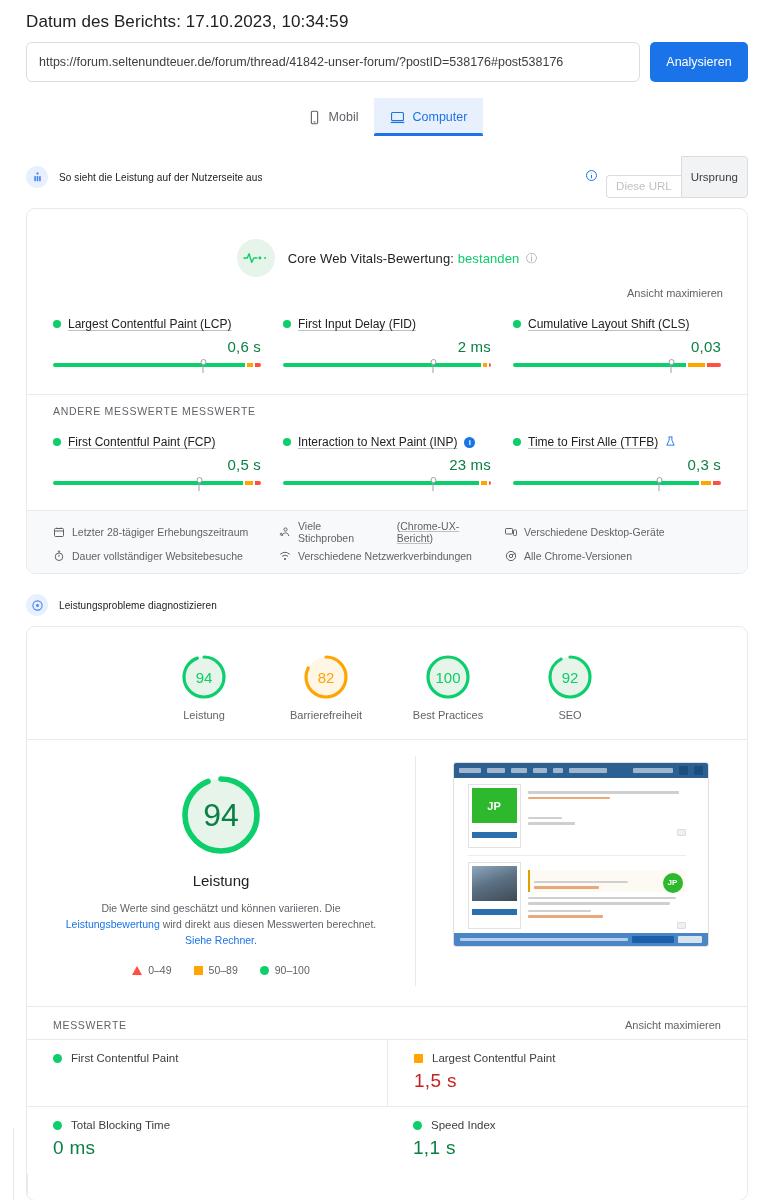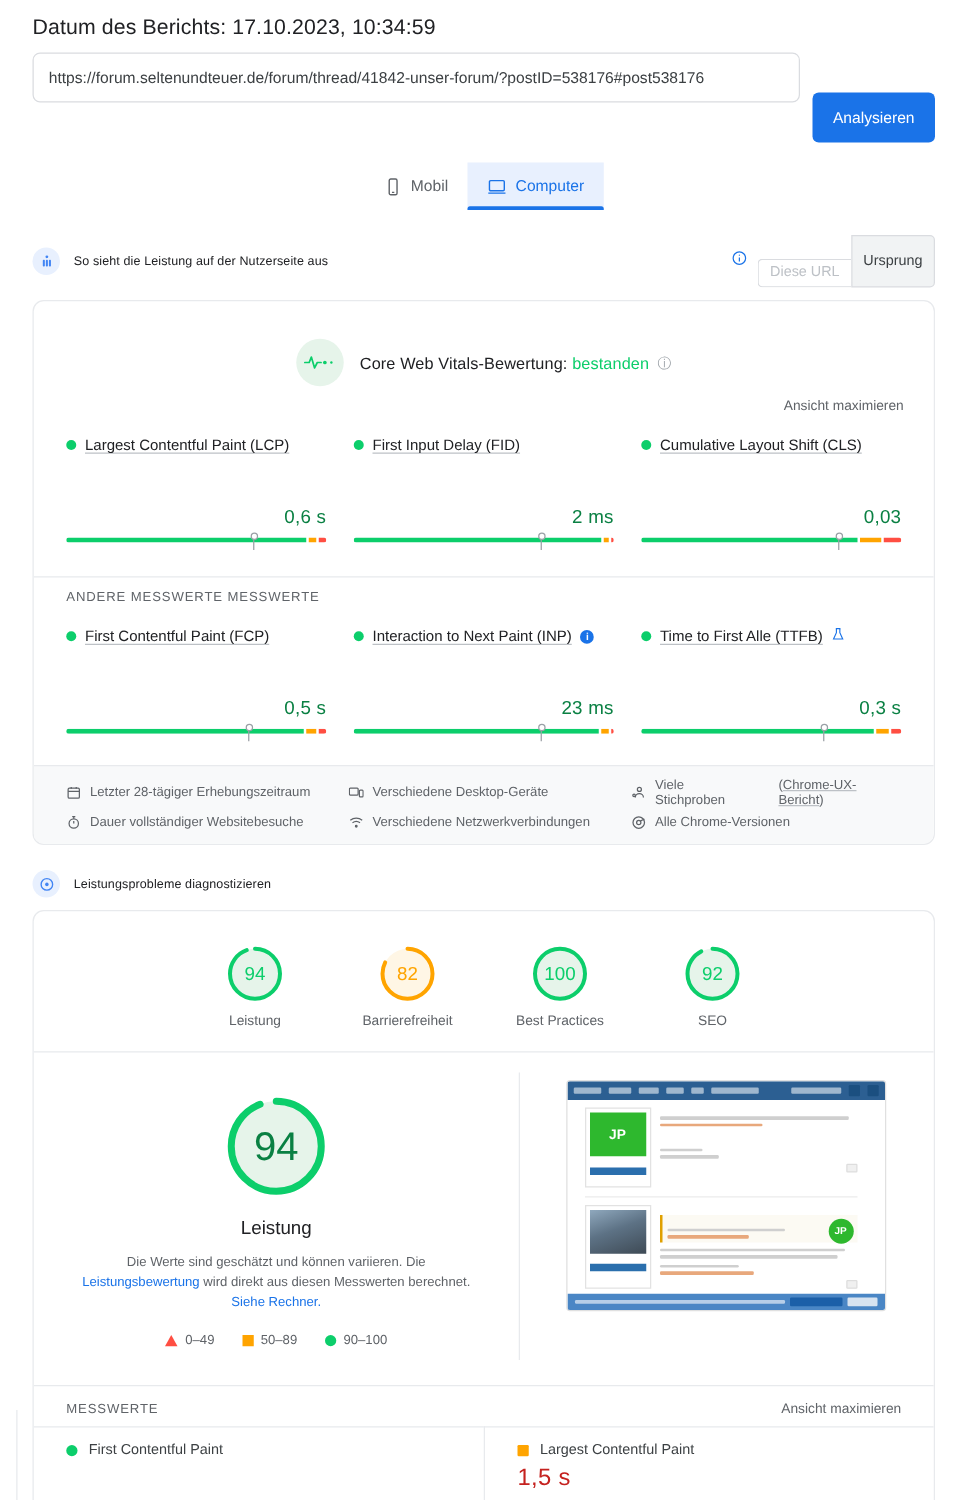--- a/index.html
+++ b/index.html
@@ -47,21 +47,20 @@
     flex: 0 0 auto;
     width: 98px;
     height: 40px;
     border: none;
     border-radius: 5px;
     background: #1a73e8;
     color: #fff;
     font-size: 12.5px;
     font-family: inherit;
     cursor: pointer;
-    margin-top: 32px;
   }
 
   
   .device-tabs {
     display: flex;
     justify-content: center;
     align-items: flex-end;
     margin-top: 16px;
     height: 38px;
   }
@@ -209,21 +208,21 @@
     font-size: 8px; line-height: 11px; text-align: center;
     display: inline-block; font-weight: bold;
   }
   .badge-flask { color: #1a73e8; font-size: 11px; }
   .metric-value {
     text-align: right;
     font-size: 15px;
     padding: 7px 0 4px 0;
     letter-spacing: .2px;
   }
-  .v-green  { color: #0a8043; margin-top: 35px; }
+  .v-green  { color: #0a8043; }
   .v-red    { color: #c5221f; }
 
   .bar-wrap { position: relative; height: 13px; }
   .bar {
     display: flex;
     gap: 2px;
     height: 4px;
     border-radius: 2px;
     overflow: hidden;
     margin-top: 4px;
@@ -654,35 +653,35 @@
               <line x1="3" y1="10" x2="21" y2="10"></line>
               <line x1="8" y1="3" x2="8" y2="6"></line>
               <line x1="16" y1="3" x2="16" y2="6"></line>
             </svg>
         </span>
         <span>Letzter 28-tägiger Erhebungszeitraum</span>
       </div>
       <div class="env-item">
         <span class="env-ico">
           <svg viewBox="0 0 24 24" width="12" height="12" fill="none" stroke="#5f6368" stroke-width="2">
-              <rect x="1" y="5" width="14" height="11" rx="1.5"></rect>
-              <rect x="17" y="8" width="6" height="11" rx="1.5"></rect>
-            </svg>
-        </span>
-        <span>Verschiedene Desktop-Geräte</span>
-      </div>
-      <div class="env-item">
-        <span class="env-ico">
-          <svg viewBox="0 0 24 24" width="12" height="12" fill="none" stroke="#5f6368" stroke-width="2">
               <circle cx="13" cy="7" r="3.2"></circle>
               <path d="M6.5 20c0-3.6 2.9-6.2 6.5-6.2s6.5 2.6 6.5 6.2"></path>
               <circle cx="4.5" cy="16.5" r="2"></circle>
             </svg>
         </span>
         <span>Viele Stichproben</span>&nbsp;<span>(<span class="env-link">Chrome-UX-Bericht</span>)</span>
+      </div>
+      <div class="env-item">
+        <span class="env-ico">
+          <svg viewBox="0 0 24 24" width="12" height="12" fill="none" stroke="#5f6368" stroke-width="2">
+              <rect x="1" y="5" width="14" height="11" rx="1.5"></rect>
+              <rect x="17" y="8" width="6" height="11" rx="1.5"></rect>
+            </svg>
+        </span>
+        <span>Verschiedene Desktop-Geräte</span>
       </div>
       <div class="env-item">
         <span class="env-ico">
           <svg viewBox="0 0 24 24" width="12" height="12" fill="none" stroke="#5f6368" stroke-width="2">
               <circle cx="12" cy="13.5" r="7.5"></circle>
               <line x1="12" y1="13.5" x2="12" y2="9.5"></line>
               <line x1="9.5" y1="2.5" x2="14.5" y2="2.5"></line>
               <line x1="12" y1="2.5" x2="12" y2="6"></line>
             </svg>
         </span>

